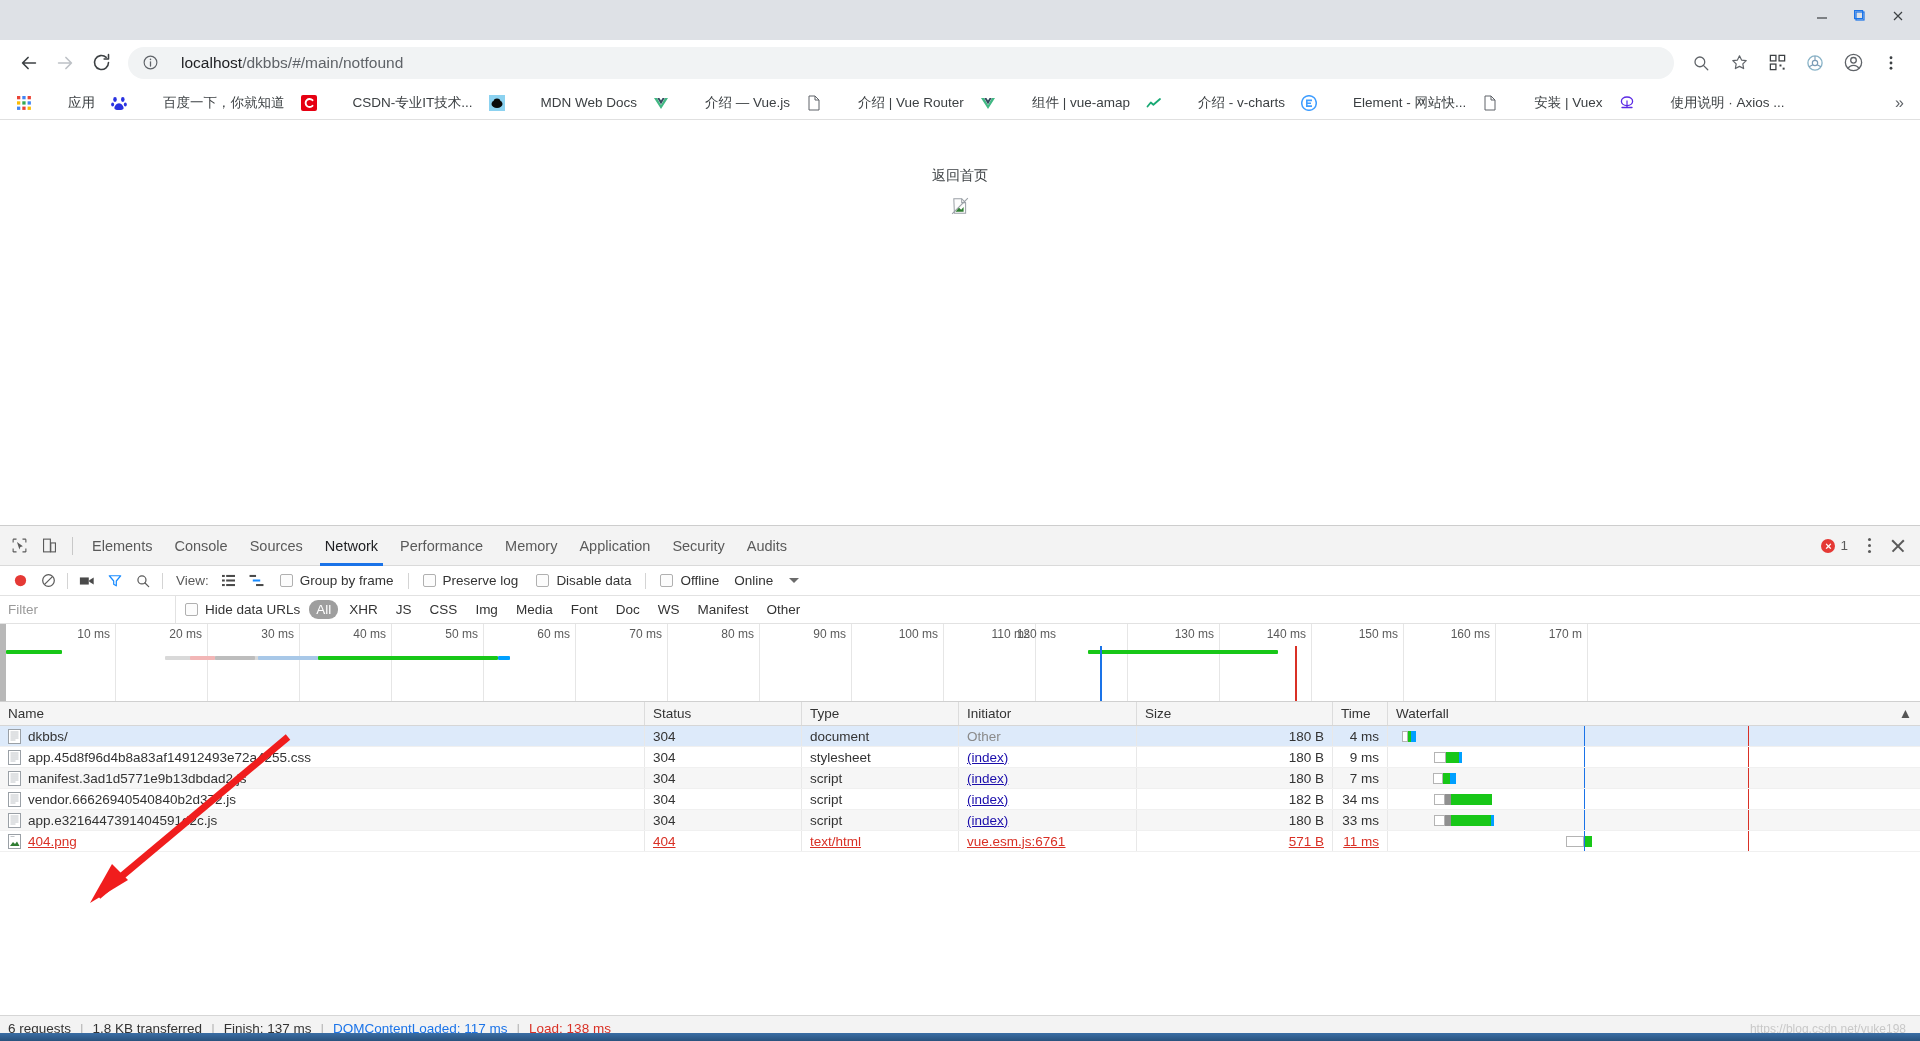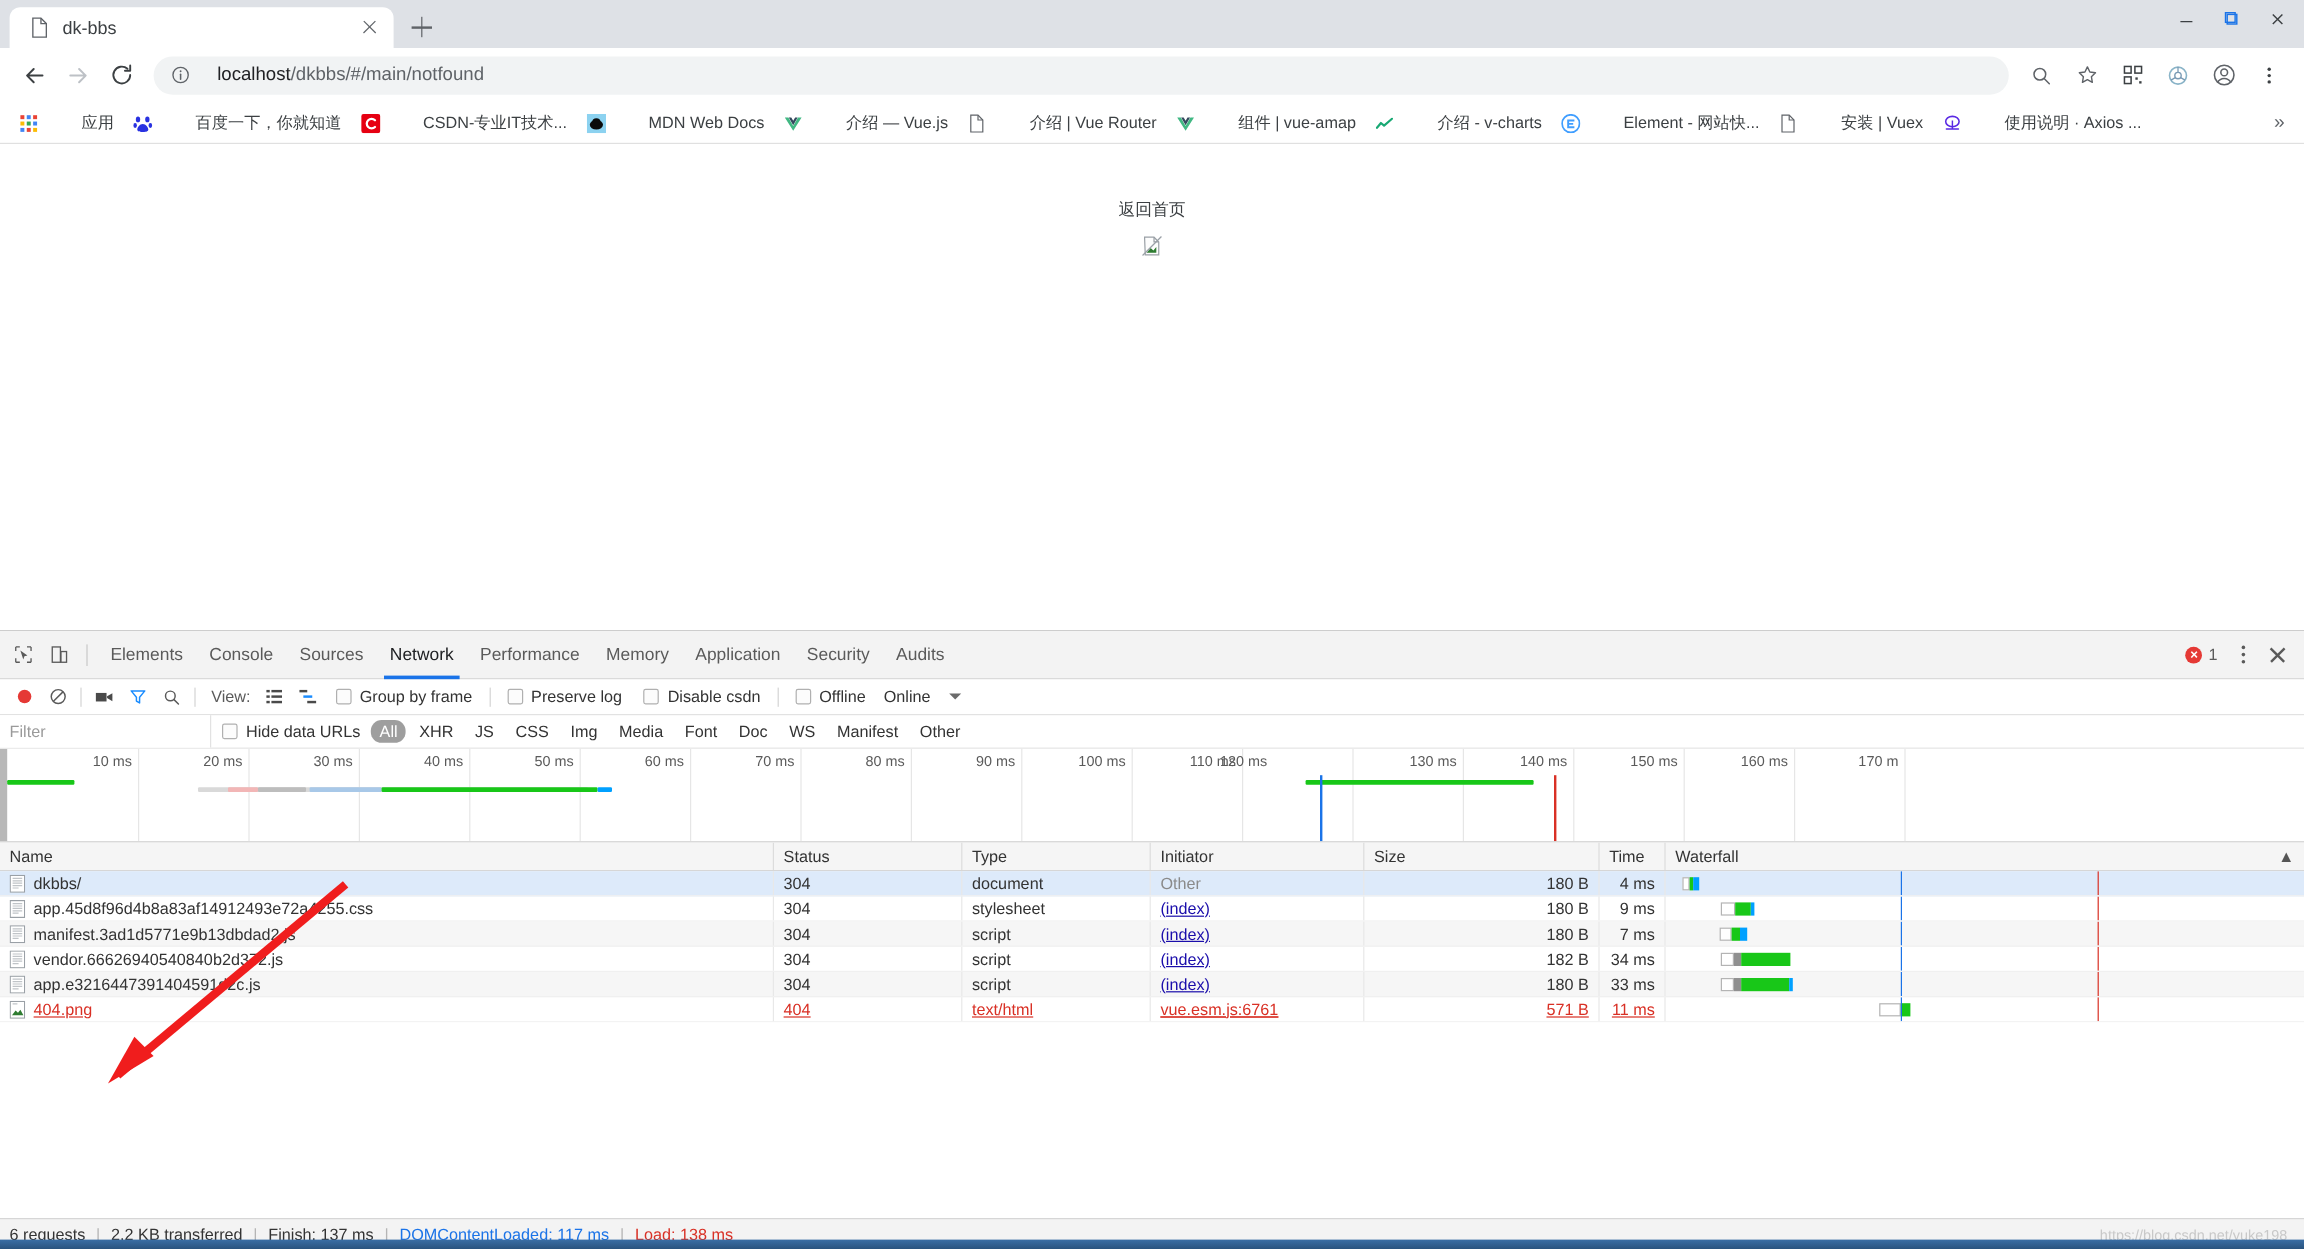--- a/index.html
+++ b/index.html
@@ -238,31 +238,20 @@
     position: absolute; left: 0; right: 0; bottom: 0; height: 8px;
     background: linear-gradient(#3a6ea5, #29527d);
   }
 </style>
 </head>
 <body>
 
 <div class="browser">
 
   <div class="titlebar">
-    <div class="tabstrip">
-      <div class="tab">
-        <svg class="tab-favicon" viewBox="0 0 16 16">
-          <path d="M3 1h6l4 4v10H3z" fill="#fff" stroke="#5f6368" stroke-width="1"></path>
-          <path d="M9 1v4h4" fill="none" stroke="#5f6368" stroke-width="1"></path>
-        </svg>
-        <span class="tab-title">dk-bbs</span>
-        <span class="tab-close"></span>
-      </div>
-      <div class="newtab"></div>
-    </div>
     <div class="wincontrols">
       <div class="wc">
         <svg width="14" height="14" viewBox="0 0 14 14">
             <path d="M2 9h10" stroke="#3c4043" stroke-width="1.2" fill="none"></path>
           </svg>
       </div>
       <div class="wc">
         <svg width="14" height="14" viewBox="0 0 14 14">
           <rect x="3" y="3" width="8" height="8" fill="none" stroke="#1a73e8" stroke-width="1.2"></rect>
           <rect x="1.6" y="1.6" width="8" height="8" fill="none" stroke="#1a73e8" stroke-width="1.2"></rect>
@@ -554,21 +543,21 @@
         <span class="chk"></span>
         <span>Group by frame</span>
       </div>
       <div class="vsep"></div>
       <div class="chk-wrap">
         <span class="chk"></span>
         <span>Preserve log</span>
       </div>
       <div class="chk-wrap">
         <span class="chk"></span>
-        <span>Disable csdn</span>
+        <span>Disable data</span>
       </div>
       <div class="vsep"></div>
       <div class="chk-wrap">
         <span class="chk"></span>
         <span>Offline</span>
       </div>
       <span class="online-label">Online</span>
       <div class="caret-down"></div>
     </div>
 
@@ -817,21 +806,21 @@
           <div class="wf-line" style="left:360px;background:#d93025"></div>
         </div>
       </div>
 
       <div class="nt-filler"></div>
     </div>
 
     <div class="dt-status">
       <span>6 requests</span>
       <span class="st-sep">|</span>
-      <span>2.2 KB transferred</span>
+      <span>1.8 KB transferred</span>
       <span class="st-sep">|</span>
       <span>Finish: 137 ms</span>
       <span class="st-sep">|</span>
       <span class="st-blue">DOMContentLoaded: 117 ms</span>
       <span class="st-sep">|</span>
       <span class="st-red">Load: 138 ms</span>
       <span class="watermark">https://blog.csdn.net/yuke198</span>
     </div>
   </div>
 

